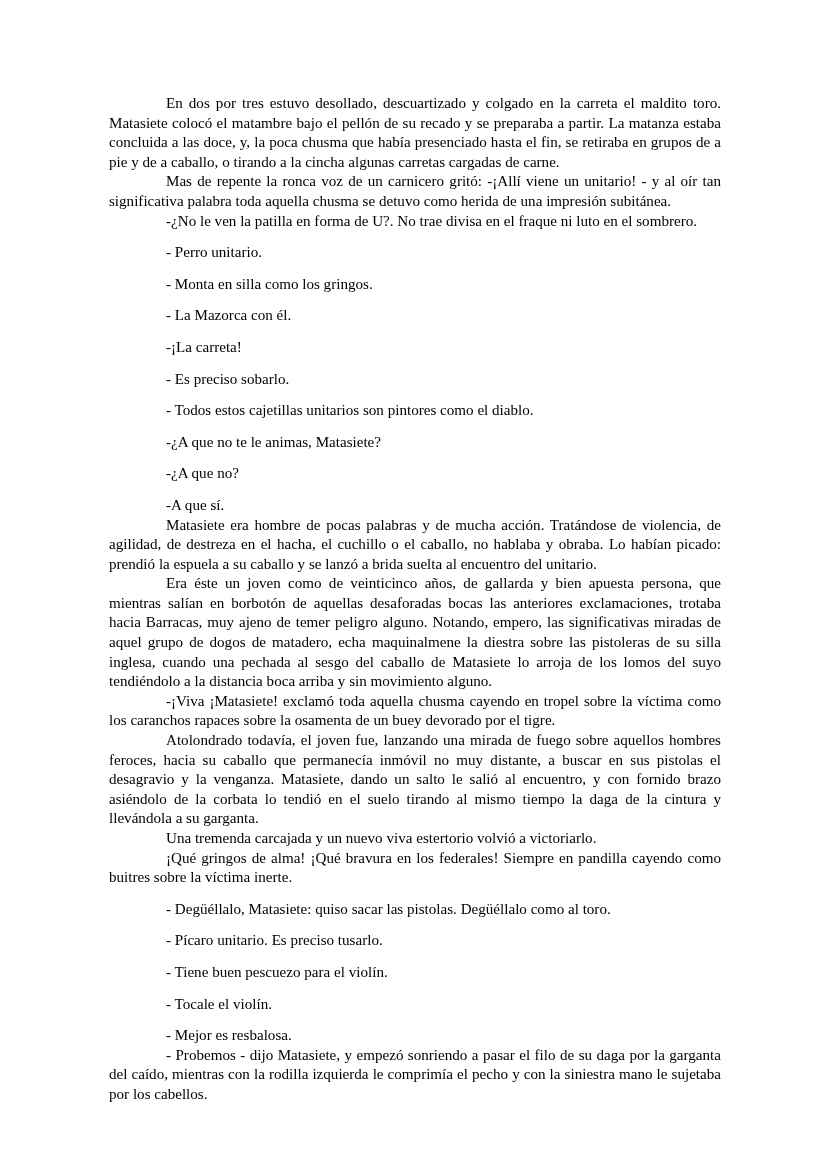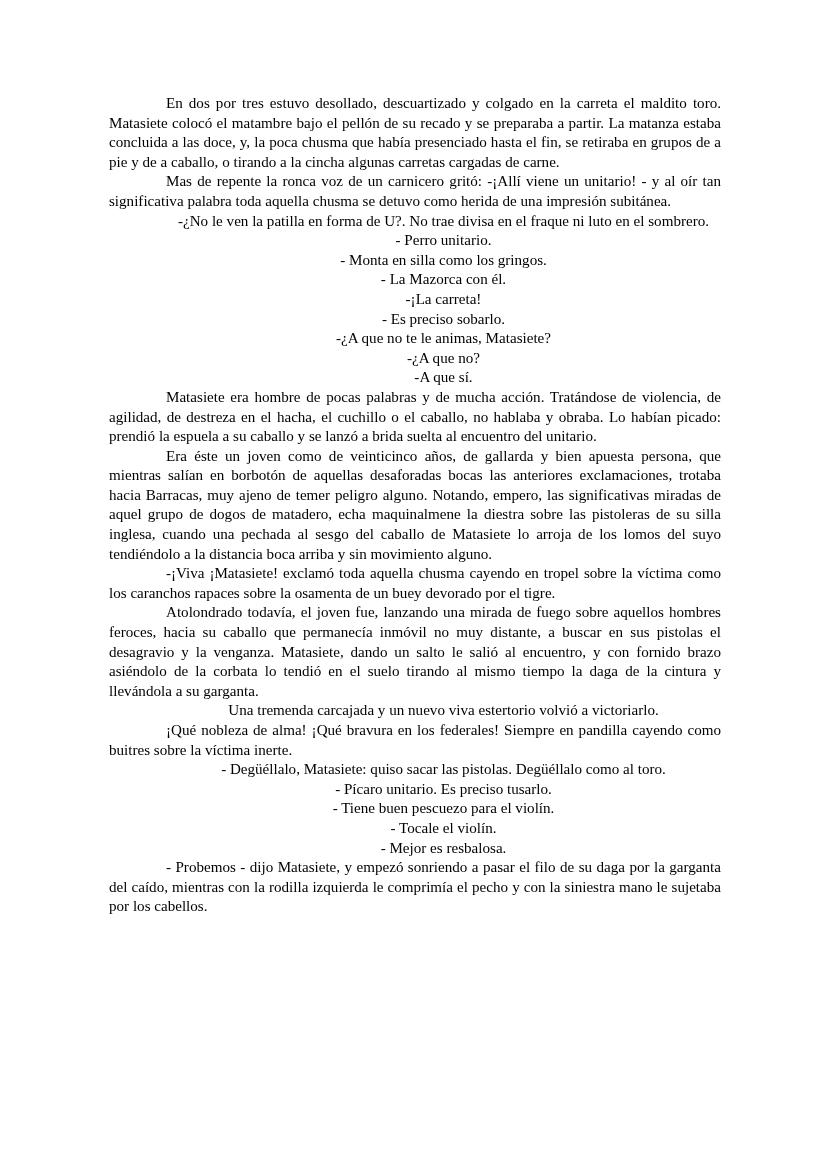--- a/index.html
+++ b/index.html
@@ -41,49 +41,51 @@
     text-indent: 57px;
     -webkit-hyphens: none;
     hyphens: none;
     word-spacing: 0;
   }
 
   
   p.para.dialogue {
     text-align: left;
     text-indent: 57px;
+    margin-top: 12px;
   }
 
   
   p.para.single {
-    text-align: center;
+    text-align: left;
   }
 </style>
 </head>
 <body>
 
 <div class="page">
   <div class="text-column" id="text-column">
       <p class="para">En dos por tres estuvo desollado, descuartizado y colgado en la carreta el maldito toro. Matasiete colocó el matambre bajo el pellón de su recado y se preparaba a partir. La matanza estaba concluida a las doce, y, la poca chusma que había presenciado hasta el fin, se retiraba en grupos de a pie y de a caballo, o tirando a la cincha algunas carretas cargadas de carne.</p>
       <p class="para">Mas de repente la ronca voz de un carnicero gritó: -¡Allí viene un unitario! - y al oír tan significativa palabra toda aquella chusma se detuvo como herida de una impresión subitánea.</p>
       <p class="para single">-¿No le ven la patilla en forma de U?. No trae divisa en el fraque ni luto en el sombrero.</p>
       <p class="para dialogue single">- Perro unitario.</p>
       <p class="para dialogue single">- Monta en silla como los gringos.</p>
       <p class="para dialogue single">- La Mazorca con él.</p>
       <p class="para dialogue single">-¡La carreta!</p>
       <p class="para dialogue single">- Es preciso sobarlo.</p>
+      <p class="para dialogue single">- Todos estos cajetillas unitarios son pintores como el diablo.</p>
       <p class="para dialogue single">-¿A que no te le animas, Matasiete?</p>
       <p class="para dialogue single">-¿A que no?</p>
       <p class="para dialogue single">-A que sí.</p>
       <p class="para">Matasiete era hombre de pocas palabras y de mucha acción. Tratándose de violencia, de agilidad, de destreza en el hacha, el cuchillo o el caballo, no hablaba y obraba. Lo habían picado: prendió la espuela a su caballo y se lanzó a brida suelta al encuentro del unitario.</p>
       <p class="para">Era éste un joven como de veinticinco años, de gallarda y bien apuesta persona, que mientras salían en borbotón de aquellas desaforadas bocas las anteriores exclamaciones, trotaba hacia Barracas, muy ajeno de temer peligro alguno. Notando, empero, las significativas miradas de aquel grupo de dogos de matadero, echa maquinalmene la diestra sobre las pistoleras de su silla inglesa, cuando una pechada al sesgo del caballo de Matasiete lo arroja de los lomos del suyo tendiéndolo a la distancia boca arriba y sin movimiento alguno.</p>
       <p class="para">-¡Viva ¡Matasiete! exclamó toda aquella chusma cayendo en tropel sobre la víctima como los caranchos rapaces sobre la osamenta de un buey devorado por el tigre.</p>
       <p class="para">Atolondrado todavía, el joven fue, lanzando una mirada de fuego sobre aquellos hombres feroces, hacia su caballo que permanecía inmóvil no muy distante, a buscar en sus pistolas el desagravio y la venganza. Matasiete, dando un salto le salió al encuentro, y con fornido brazo asiéndolo de la corbata lo tendió en el suelo tirando al mismo tiempo la daga de la cintura y llevándola a su garganta.</p>
       <p class="para single">Una tremenda carcajada y un nuevo viva estertorio volvió a victoriarlo.</p>
-      <p class="para">¡Qué nobleza de alma! ¡Qué bravura en los federales! Siempre en pandilla cayendo como buitres sobre la víctima inerte.</p>
+      <p class="para">¡Qué gringos de alma! ¡Qué bravura en los federales! Siempre en pandilla cayendo como buitres sobre la víctima inerte.</p>
       <p class="para dialogue single">- Degüéllalo, Matasiete: quiso sacar las pistolas. Degüéllalo como al toro.</p>
       <p class="para dialogue single">- Pícaro unitario. Es preciso tusarlo.</p>
       <p class="para dialogue single">- Tiene buen pescuezo para el violín.</p>
       <p class="para dialogue single">- Tocale el violín.</p>
       <p class="para dialogue single">- Mejor es resbalosa.</p>
       <p class="para">- Probemos - dijo Matasiete, y empezó sonriendo a pasar el filo de su daga por la garganta del caído, mientras con la rodilla izquierda le comprimía el pecho y con la siniestra mano le sujetaba por los cabellos.</p>
     </div>
 </div>
 
 </body></html>

